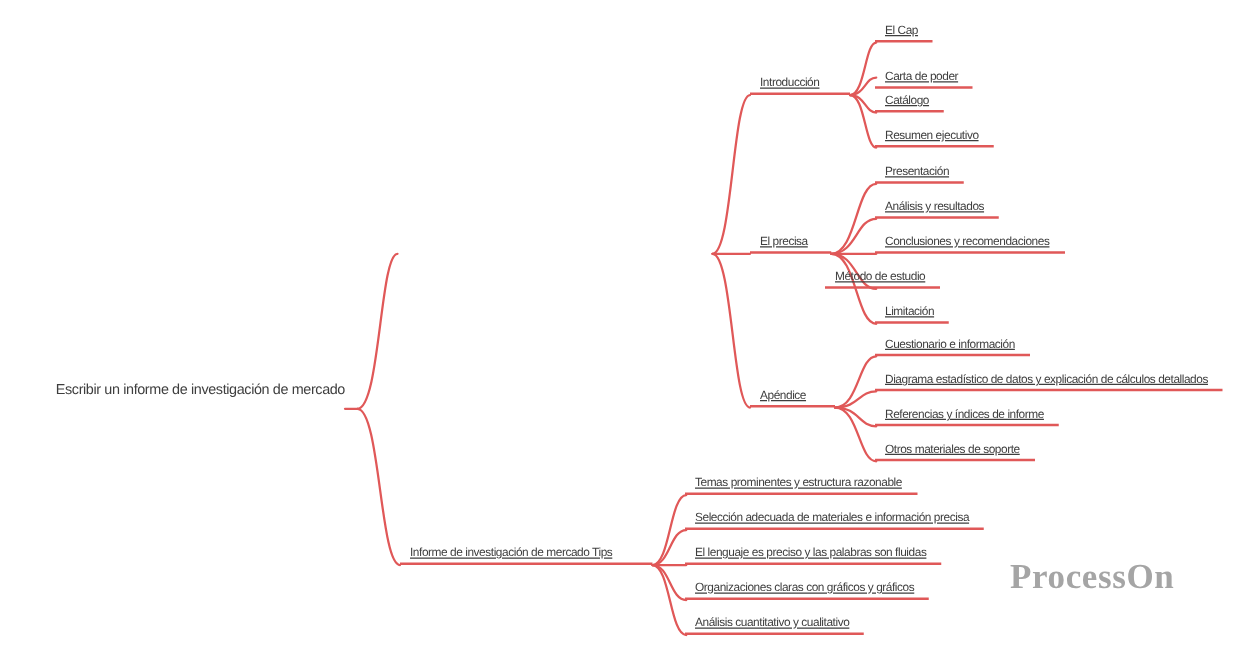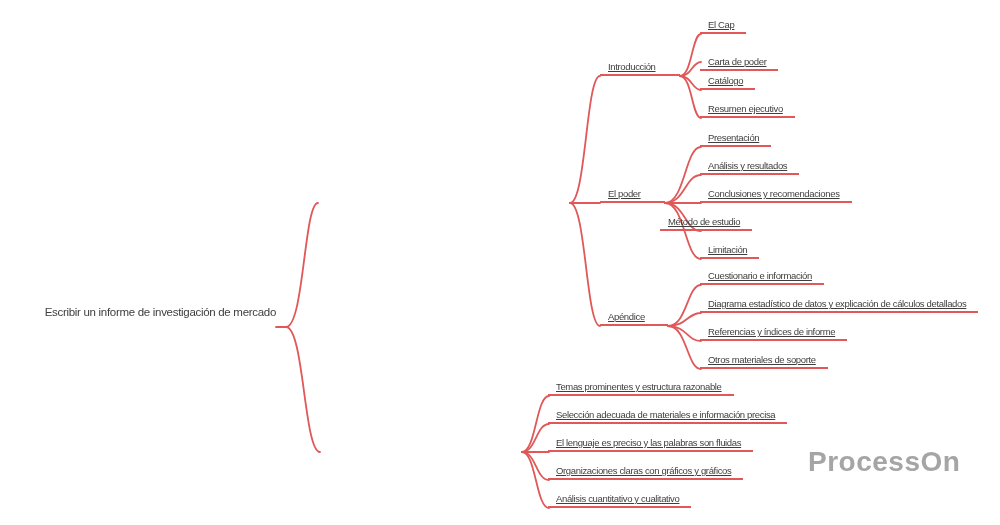--- a/index.html
+++ b/index.html
@@ -42,21 +42,21 @@
     position:absolute;
     font-size:11.5px;
     line-height:15px;
     letter-spacing:-0.3px;
     color:var(--text);
     white-space:nowrap;
   }
   .watermark{
     position:absolute;
     left:808px;top:446px;
-    font-family:Liberation Sans, sans-serif;
+    font-family:Liberation Serif, serif;
     font-weight:700;
     font-size:28px;
     letter-spacing:0.5px;
     color:var(--watermark);
   }
 </style>
 </head>
 <body>
 
 <div class="canvas">
@@ -89,23 +89,24 @@
 
     <path d="M522 452 C536 452 536 396 549 396"></path>
     <path d="M522 452 C536 452 536 424 549 424"></path>
     <path d="M522 452 L549 452"></path>
     <path d="M522 452 C536 452 536 480 549 480"></path>
     <path d="M522 452 C536 452 536 508 549 508"></path>
   </svg>
 
   <div class="root" style="right:724px;top:305px">Escribir un informe de investigación de mercado</div>
 
+  <div class="node" style="left:320px;top:437px;width:202px">Informe de investigación de mercado Tips</div>
 
   <div class="node" style="left:600px;top:61px;width:80px">Introducción</div>
-  <div class="node" style="left:600px;top:188px;width:65px">El poder</div>
+  <div class="node" style="left:600px;top:188px;width:65px">El precisa</div>
   <div class="node" style="left:600px;top:311px;width:68px">Apéndice</div>
 
   <div class="node" style="left:700px;top:19px">El Cap</div>
   <div class="node" style="left:700px;top:56px">Carta de poder</div>
   <div class="node" style="left:700px;top:75px">Catálogo</div>
   <div class="node" style="left:700px;top:103px">Resumen ejecutivo</div>
 
   <div class="node" style="left:700px;top:132px">Presentación</div>
   <div class="node" style="left:700px;top:160px">Análisis y resultados</div>
   <div class="node" style="left:700px;top:188px">Conclusiones y recomendaciones</div>

